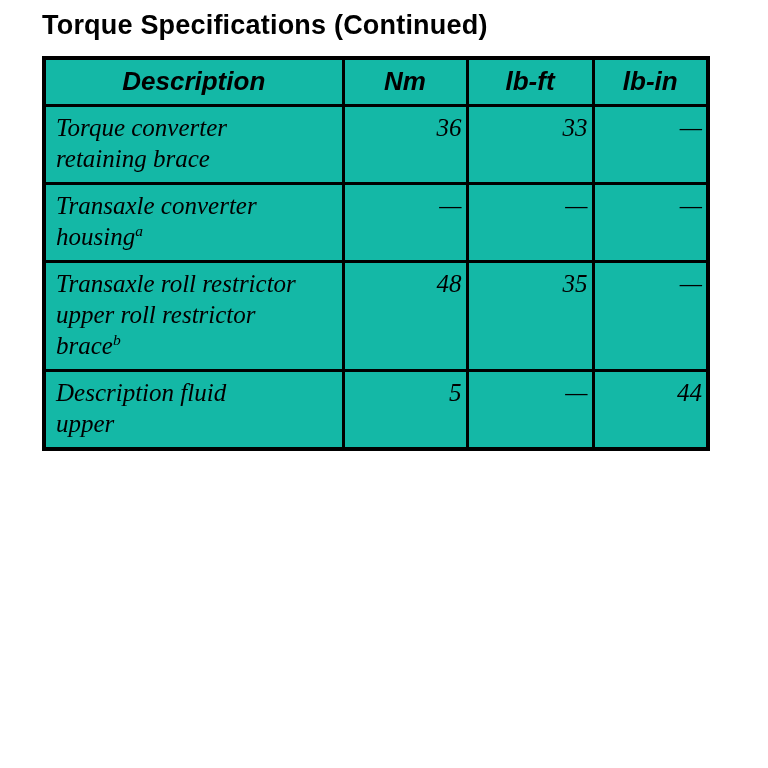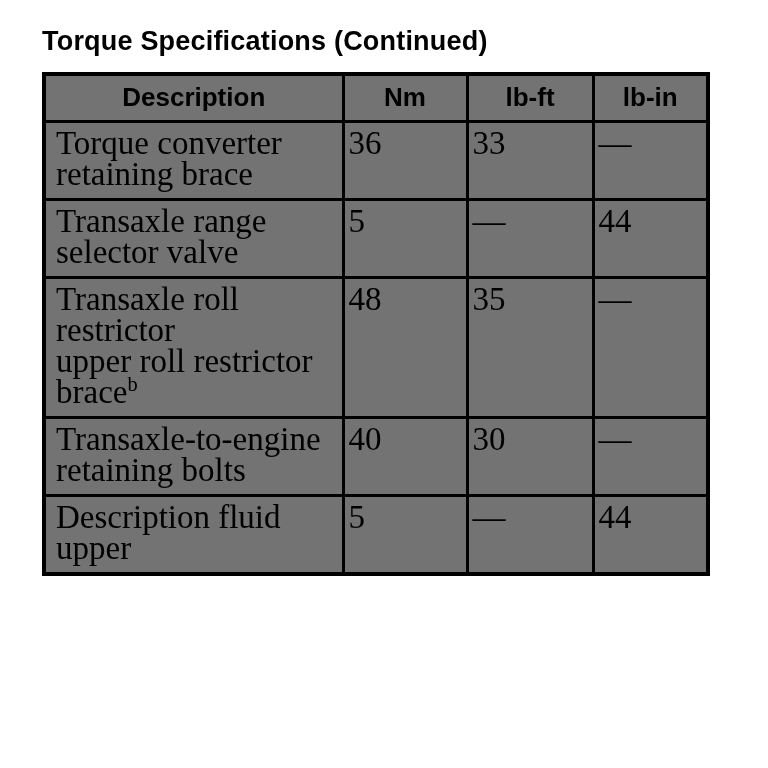--- a/index.html
+++ b/index.html
@@ -8,48 +8,49 @@
     width: 768px; height: 768px;
     background: #ffffff;
     color: #000000;
   }
   .page { padding: 10px 0 0 42px; }
   .page-title {
     font-family: "Liberation Sans", sans-serif;
     font-weight: bold;
     font-size: 27px;
     letter-spacing: 0.2px;
-    margin: 16px 0 15px 0;
+    margin: 0 0 15px 0;
   }
   table.spec-table {
     border-collapse: collapse;
     table-layout: fixed;
     width: 664px;
-    background: #737373;
+    background: #14b8a6;
+    font-style: italic;
   }
   .spec-table th, .spec-table td {
     border: 3px solid #000000;
   }
   table.spec-table { border: 4px solid #000000; }
   .spec-table th {
     font-family: "Liberation Sans", sans-serif;
     font-weight: bold;
     font-size: 26px;
     text-align: center;
     vertical-align: middle;
     padding: 6px 4px 7px 4px;
   }
   .spec-table td {
     font-family: "Liberation Serif", serif;
-    font-size: 33px;
+    font-size: 25px;
     line-height: 31px;
     vertical-align: top;
   }
   td.desc { padding: 5px 8px 8px 10px; text-align: left; }
-  td.num  { padding: 5px 4px 8px 4px; text-align: left; }
+  td.num  { padding: 5px 4px 8px 4px; text-align: right; }
   .ln { display: block; }
   sup.fn { font-size: 62%; line-height: 0; }
 </style>
 </head>
 <body>
 
 <div class="page">
   <h1 class="page-title">Torque Specifications (Continued)</h1>
 
   <table class="spec-table">
@@ -72,53 +73,44 @@
       <tr>
         <td class="desc">
           <span class="ln">Torque converter</span>
           <span class="ln">retaining brace</span>
         </td>
         <td class="num">36</td>
         <td class="num">33</td>
         <td class="num">—</td>
       </tr>
 
+      <tr>
+        <td class="desc">
+          <span class="ln">Transaxle converter</span>
+          <span class="ln"><span>housing</span><sup class="fn">a</sup></span>
+        </td>
+        <td class="num">—</td>
+        <td class="num">—</td>
+        <td class="num">—</td>
+      </tr>
 
 
-      <tr>
-        <td class="desc">
-          <span class="ln">Transaxle range</span>
-          <span class="ln">selector valve</span>
-        </td>
-        <td class="num">5</td>
-        <td class="num">—</td>
-        <td class="num">44</td>
-      </tr>
 
 
       <tr>
         <td class="desc">
           <span class="ln">Transaxle roll restrictor</span>
           <span class="ln">upper roll restrictor</span>
           <span class="ln"><span>brace</span><sup class="fn">b</sup></span>
         </td>
         <td class="num">48</td>
         <td class="num">35</td>
         <td class="num">—</td>
       </tr>
 
-      <tr>
-        <td class="desc">
-          <span class="ln">Transaxle-to-engine</span>
-          <span class="ln">retaining bolts</span>
-        </td>
-        <td class="num">40</td>
-        <td class="num">30</td>
-        <td class="num">—</td>
-      </tr>
 
       <tr>
         <td class="desc">
           <span class="ln">Description fluid</span>
           <span class="ln">upper</span>
         </td>
         <td class="num">5</td>
         <td class="num">—</td>
         <td class="num">44</td>
       </tr>

